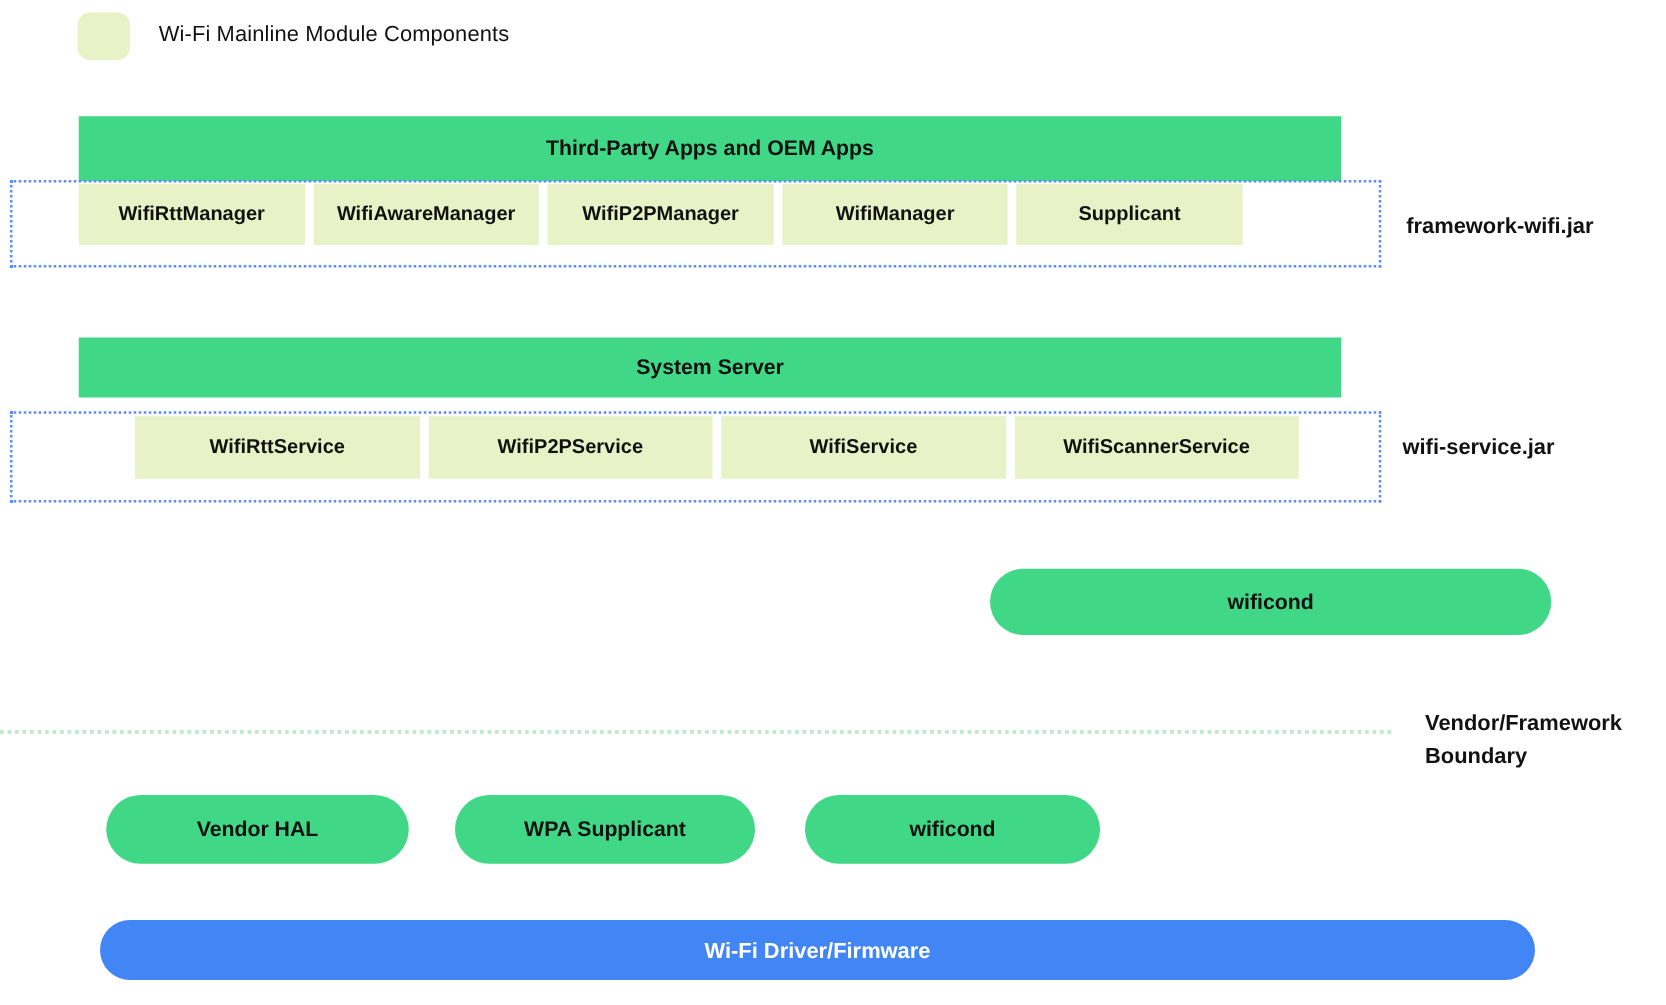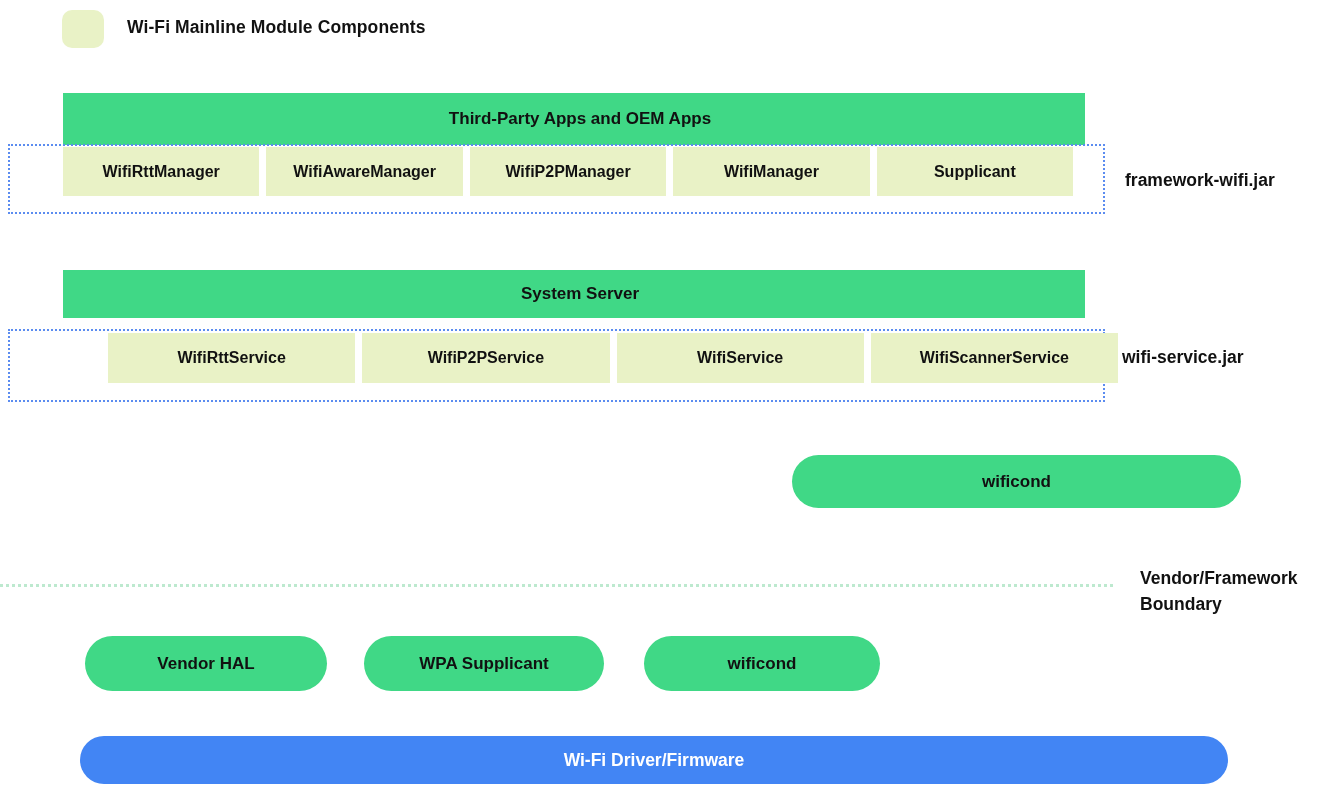--- a/index.html
+++ b/index.html
@@ -6,40 +6,40 @@
   .canvas{
     position:relative;width:1333px;height:804px;background:#fff;overflow:hidden;
     font-family:"Liberation Sans",sans-serif;color:var(--text-dark,#111);
   }
   
   .legend-chip{
     position:absolute;left:62px;top:10px;width:42px;height:38px;border-radius:10px;
     background:var(--cream,#e9f2c6);
   }
   .legend-label{
-    position:absolute;left:127px;top:17px;font-size:17.5px;font-weight:700;letter-spacing:.1px;
+    position:absolute;left:127px;top:17px;font-size:17.5px;font-weight:400;letter-spacing:.1px;
   }
   
   .hdr{
     position:absolute;left:63px;width:1010px;background:var(--green,#40d886);
     display:flex;align-items:center;justify-content:center;
-    font-size:17px;font-weight:700;padding-left:12px;
+    font-size:17px;font-weight:700;
   }
   .hdr1{top:93px;height:52px;}
   .hdr2{top:270px;height:48px;}
   
   .dotted-rect{
     position:absolute;left:8px;width:1097px;border:2.5px dotted var(--dotted-blue,#5b8cf0);
     box-sizing:border-box;background:transparent;
   }
   .dotted1{top:144px;height:70px;}
   .dotted2{top:329px;height:73px;}
   
   .row{
-    position:absolute;left:63px;width:1010px;display:flex;gap:7px;
+    position:absolute;left:63px;width:931px;display:flex;gap:7px;
   }
   .row1{top:147px;height:49px;}
   .row2{top:333px;height:50px;padding-left:45px;}
   .box{
     flex:1;background:var(--cream,#e9f2c6);
     display:flex;align-items:center;justify-content:center;
     font-size:16px;font-weight:700;white-space:nowrap;
   }
   
   .jar-label{

